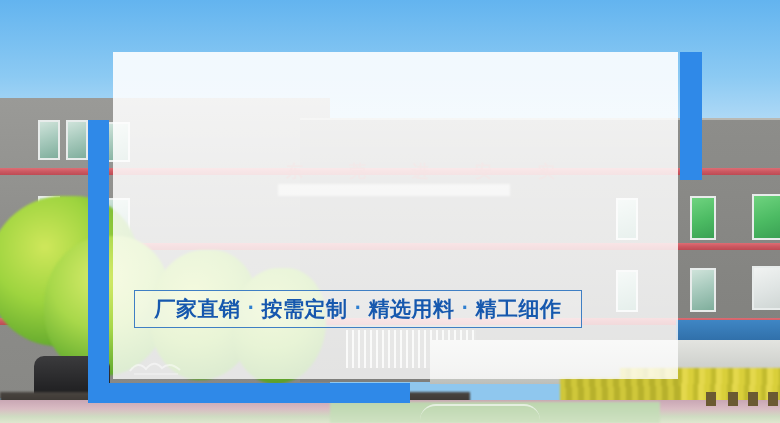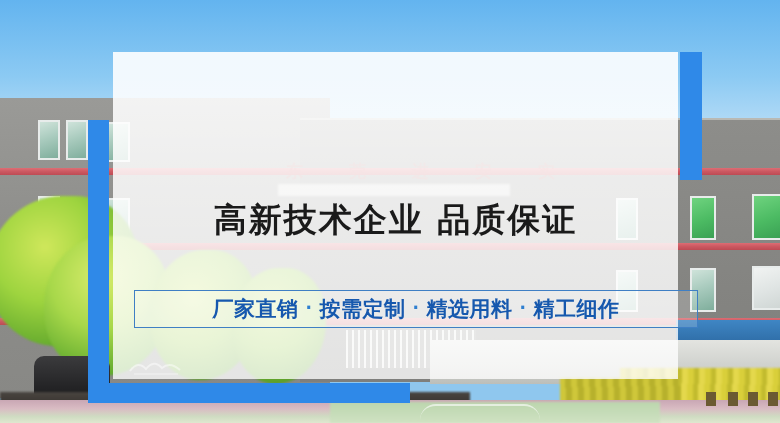--- a/index.html
+++ b/index.html
@@ -205,21 +205,21 @@
     font-weight: 700;
     letter-spacing: 2px;
     line-height: 1.2;
     white-space: nowrap;
     color: #1a1a1a;
   }
 
   .feature-box {
     position: absolute;
     left: 134px; top: 290px;
-    width: 564px; height: 38px;
+    width: 448px; height: 38px;
     box-sizing: border-box;
     border: 1.5px solid #3f7fc4;
     background: rgba(255,255,255,.18);
     display: flex;
     align-items: center;
     justify-content: center;
   }
   .feature-text {
     font-family: "DejaVu Sans", "Liberation Sans", sans-serif;
     font-size: 21px;
@@ -303,19 +303,18 @@
   <div class="bar bar-left"></div>
   <div class="bar bar-bottom"></div>
   <div class="bar bar-right"></div>
 
   <svg class="watermark" viewBox="0 0 58 20">
     <path d="M2 15 Q10 4 18 13 Q26 3 34 12 Q42 5 52 14" stroke="#ffffff" stroke-width="2" fill="none" opacity=".85"></path>
     <path d="M6 18 L50 18" stroke="#ffffff" stroke-width="1.5" opacity=".7"></path>
   </svg>
 
 
-  <div class="subline">高新技术企业  品质保证</div>
 
   <div class="feature-box">
     <div class="feature-text"><span>厂家直销</span><span class="sep">·</span><span>按需定制</span><span class="sep">·</span><span>精选用料</span><span class="sep">·</span><span>精工细作</span></div>
   </div>
 
 </div>
 
 </body></html>

